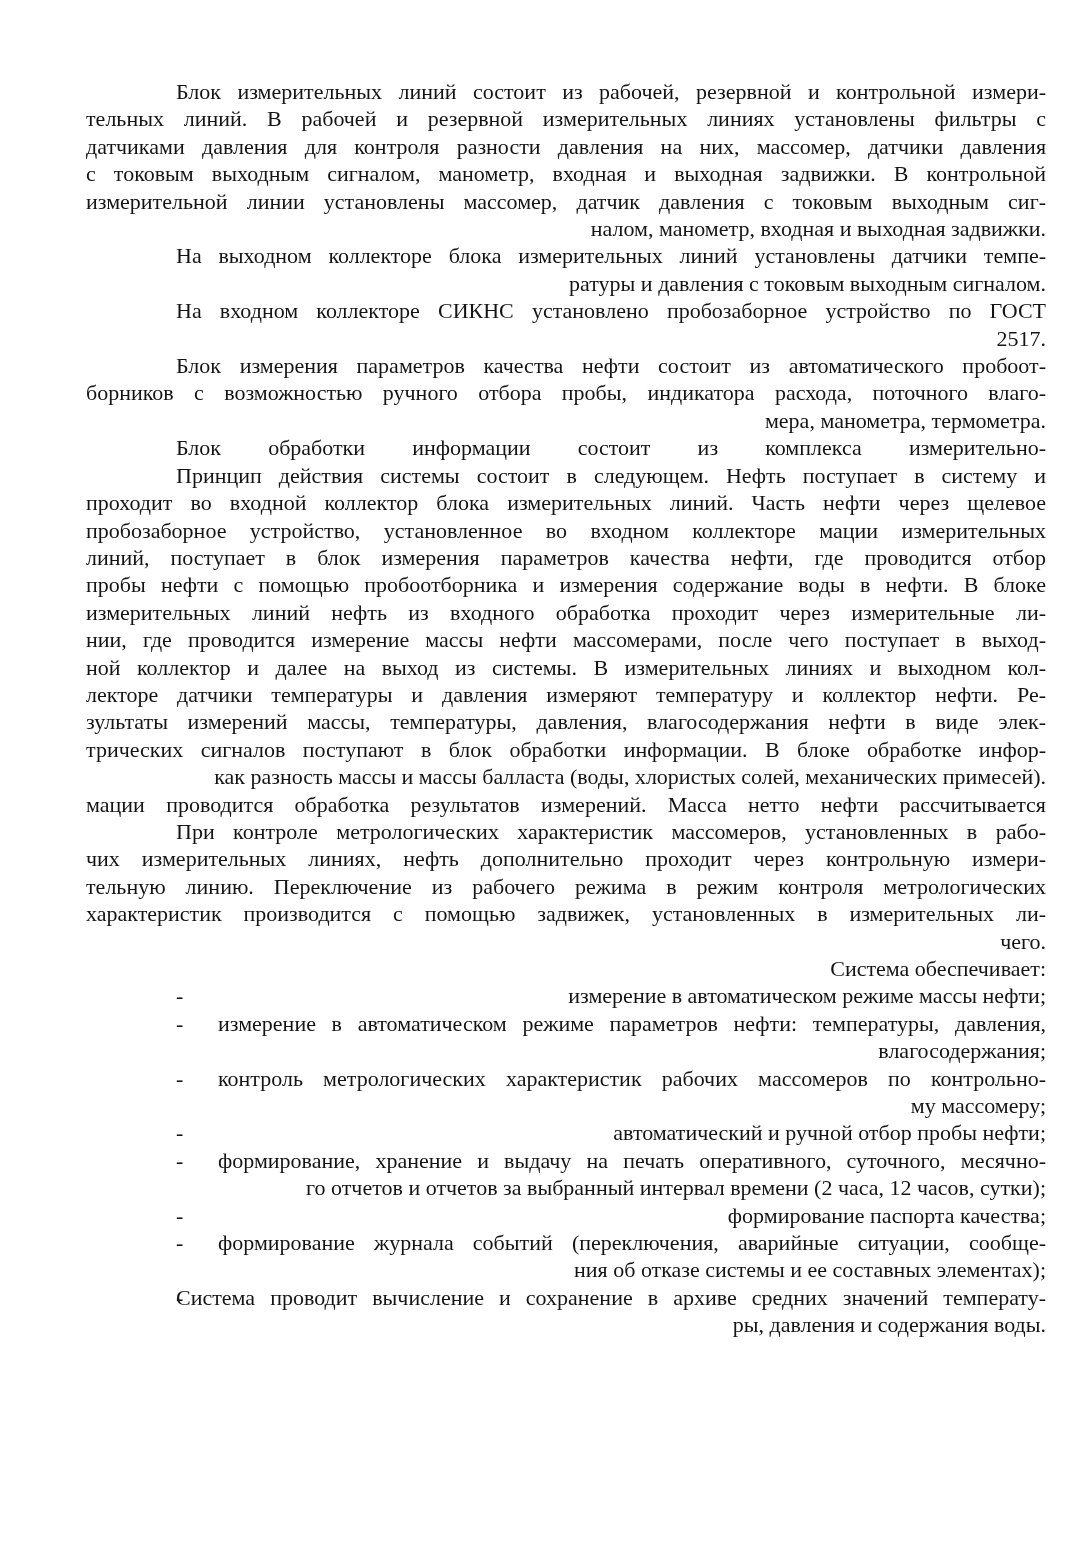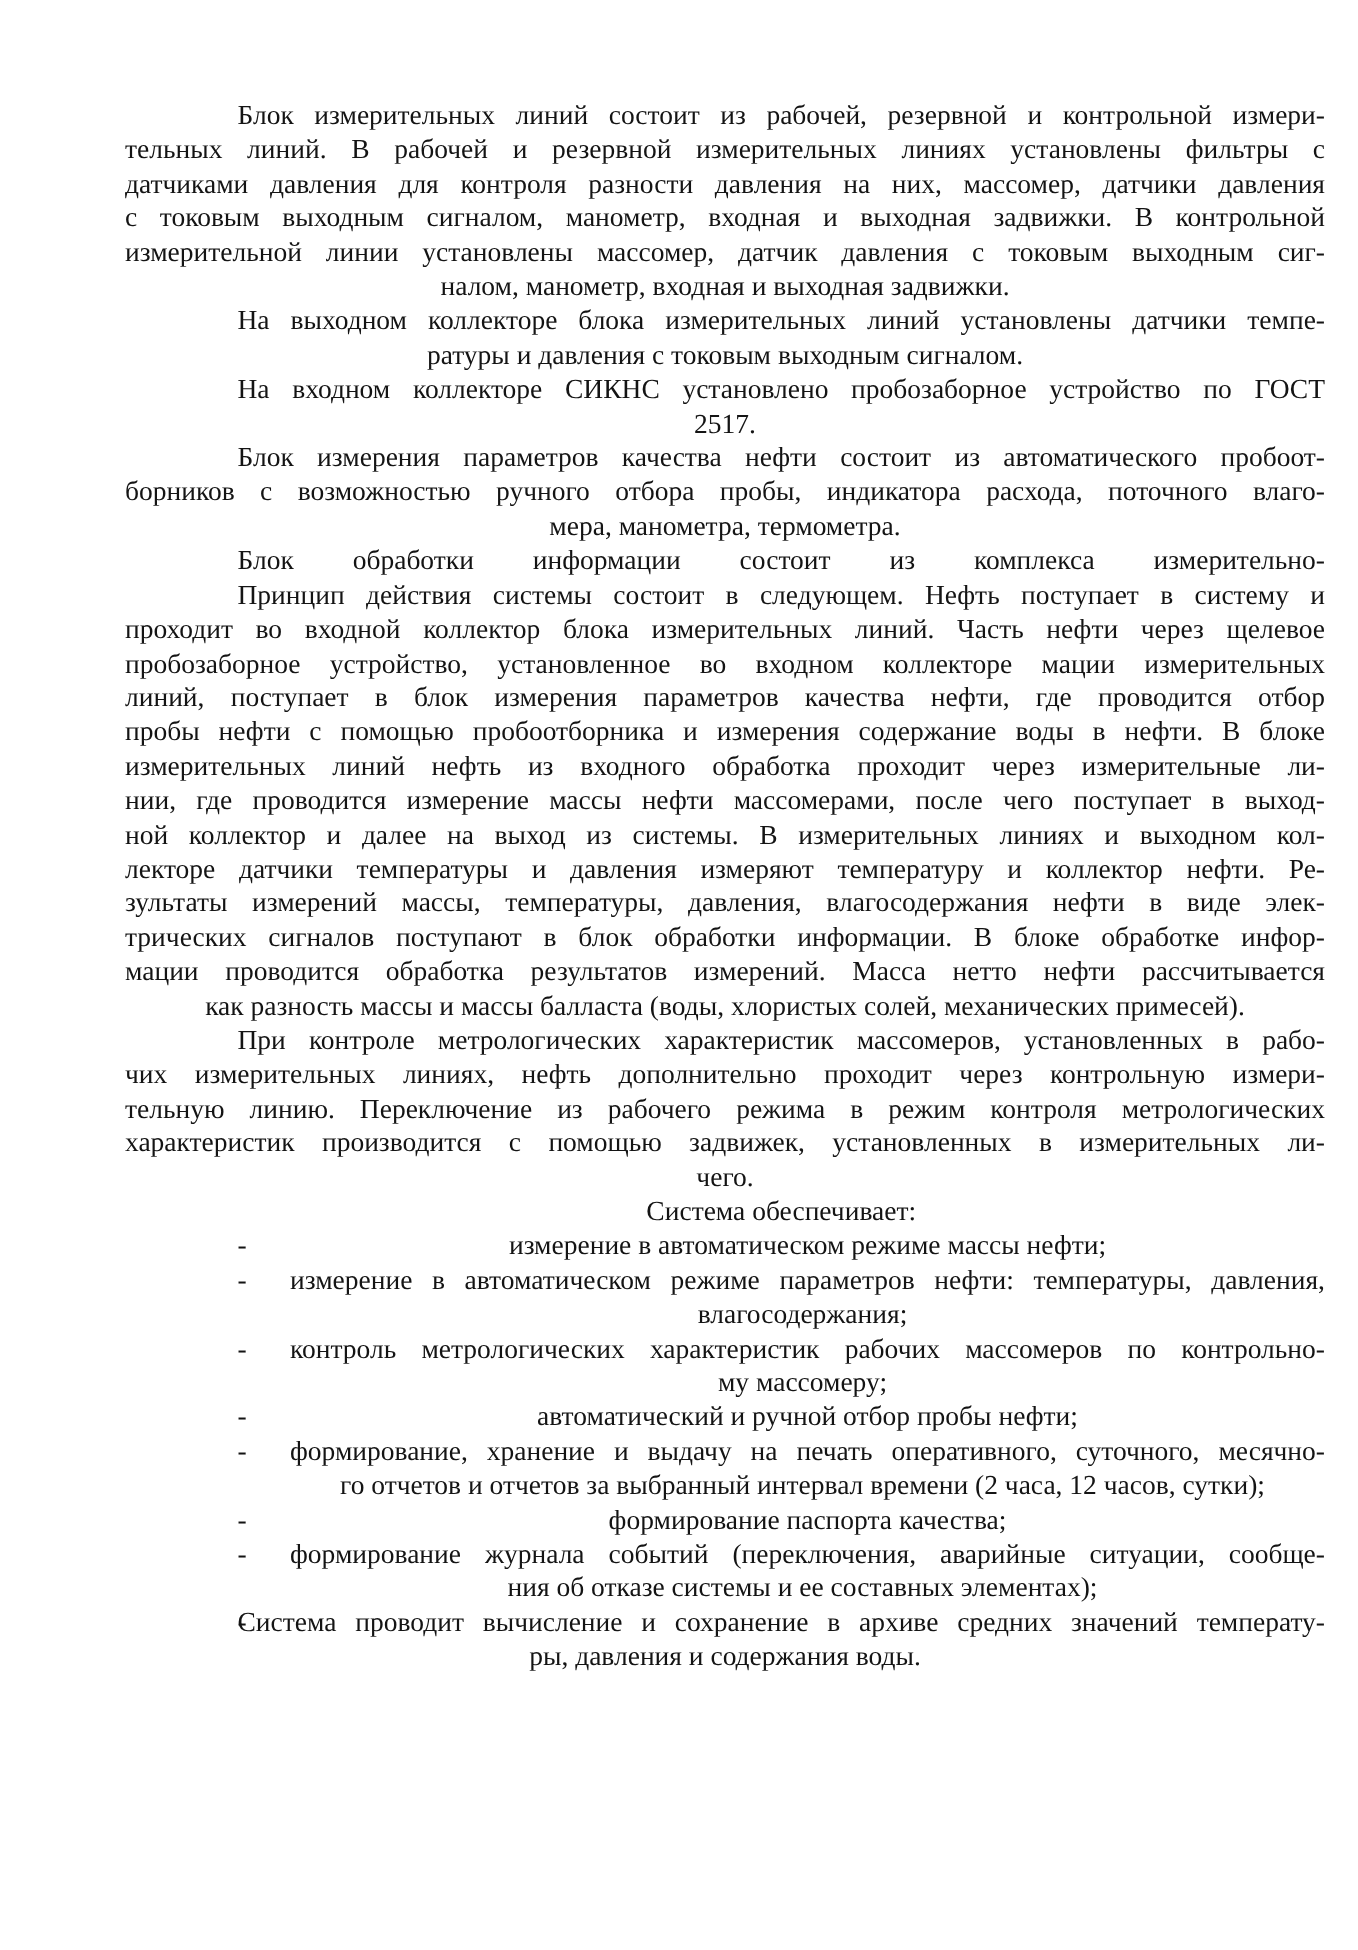--- a/index.html
+++ b/index.html
@@ -15,30 +15,30 @@
   }
   .page {
     position: relative;
     width: 1086px;
     height: 1560px;
     background: #ffffff;
   }
   .text-block {
     position: absolute;
     top: 78px;
-    left: 100px;
+    left: 86px;
     width: 960px;
     color: #141414;
     font-size: 22px;
     line-height: 27.4px;
   }
   .line {
     position: relative;
     white-space: normal;
-    text-align: center;
+    text-align: right;
   }
   
   .line.j {
     text-align: justify;
     text-align-last: justify;
   }
   
   .line.ind {
     padding-left: 90px;
   }
@@ -79,22 +79,22 @@
       <div class="line j">проходит во входной коллектор блока измерительных линий. Часть нефти через щелевое</div>
       <div class="line j">пробозаборное устройство, установленное во входном коллекторе мации измерительных</div>
       <div class="line j">линий, поступает в блок измерения параметров качества нефти, где проводится отбор</div>
       <div class="line j">пробы нефти с помощью пробоотборника и измерения содержание воды в нефти. В блоке</div>
       <div class="line j">измерительных линий нефть из входного обработка проходит через измерительные ли-</div>
       <div class="line j">нии, где проводится измерение массы нефти массомерами, после чего поступает в выход-</div>
       <div class="line j">ной коллектор и далее на выход из системы. В измерительных линиях и выходном кол-</div>
       <div class="line j">лекторе датчики температуры и давления измеряют температуру и коллектор нефти. Ре-</div>
       <div class="line j">зультаты измерений массы, температуры, давления, влагосодержания нефти в виде элек-</div>
       <div class="line j">трических сигналов поступают в блок обработки информации. В блоке обработке инфор-</div>
+      <div class="line">как разность массы и массы балласта (воды, хлористых солей, механических примесей).</div>
       <div class="line j">мации проводится обработка результатов измерений. Масса нетто нефти рассчитывается</div>
-      <div class="line">как разность массы и массы балласта (воды, хлористых солей, механических примесей).</div>
       <div class="line j ind">При контроле метрологических характеристик массомеров, установленных в рабо-</div>
       <div class="line j">чих измерительных линиях, нефть дополнительно проходит через контрольную измери-</div>
       <div class="line j">тельную линию. Переключение из рабочего режима в режим контроля метрологических</div>
       <div class="line j">характеристик производится с помощью задвижек, установленных в измерительных ли-</div>
       <div class="line">чего.</div>
       <div class="line ind">Система обеспечивает:</div>
       <div class="line li1"><span class="dash">-</span><span>измерение в автоматическом режиме массы нефти;</span></div>
       <div class="line j li1"><span class="dash">-</span><span>измерение в автоматическом режиме параметров нефти: температуры, давления,</span></div>
       <div class="line lic">влагосодержания;</div>
       <div class="line j li1"><span class="dash">-</span><span>контроль метрологических характеристик рабочих массомеров по контрольно-</span></div>

